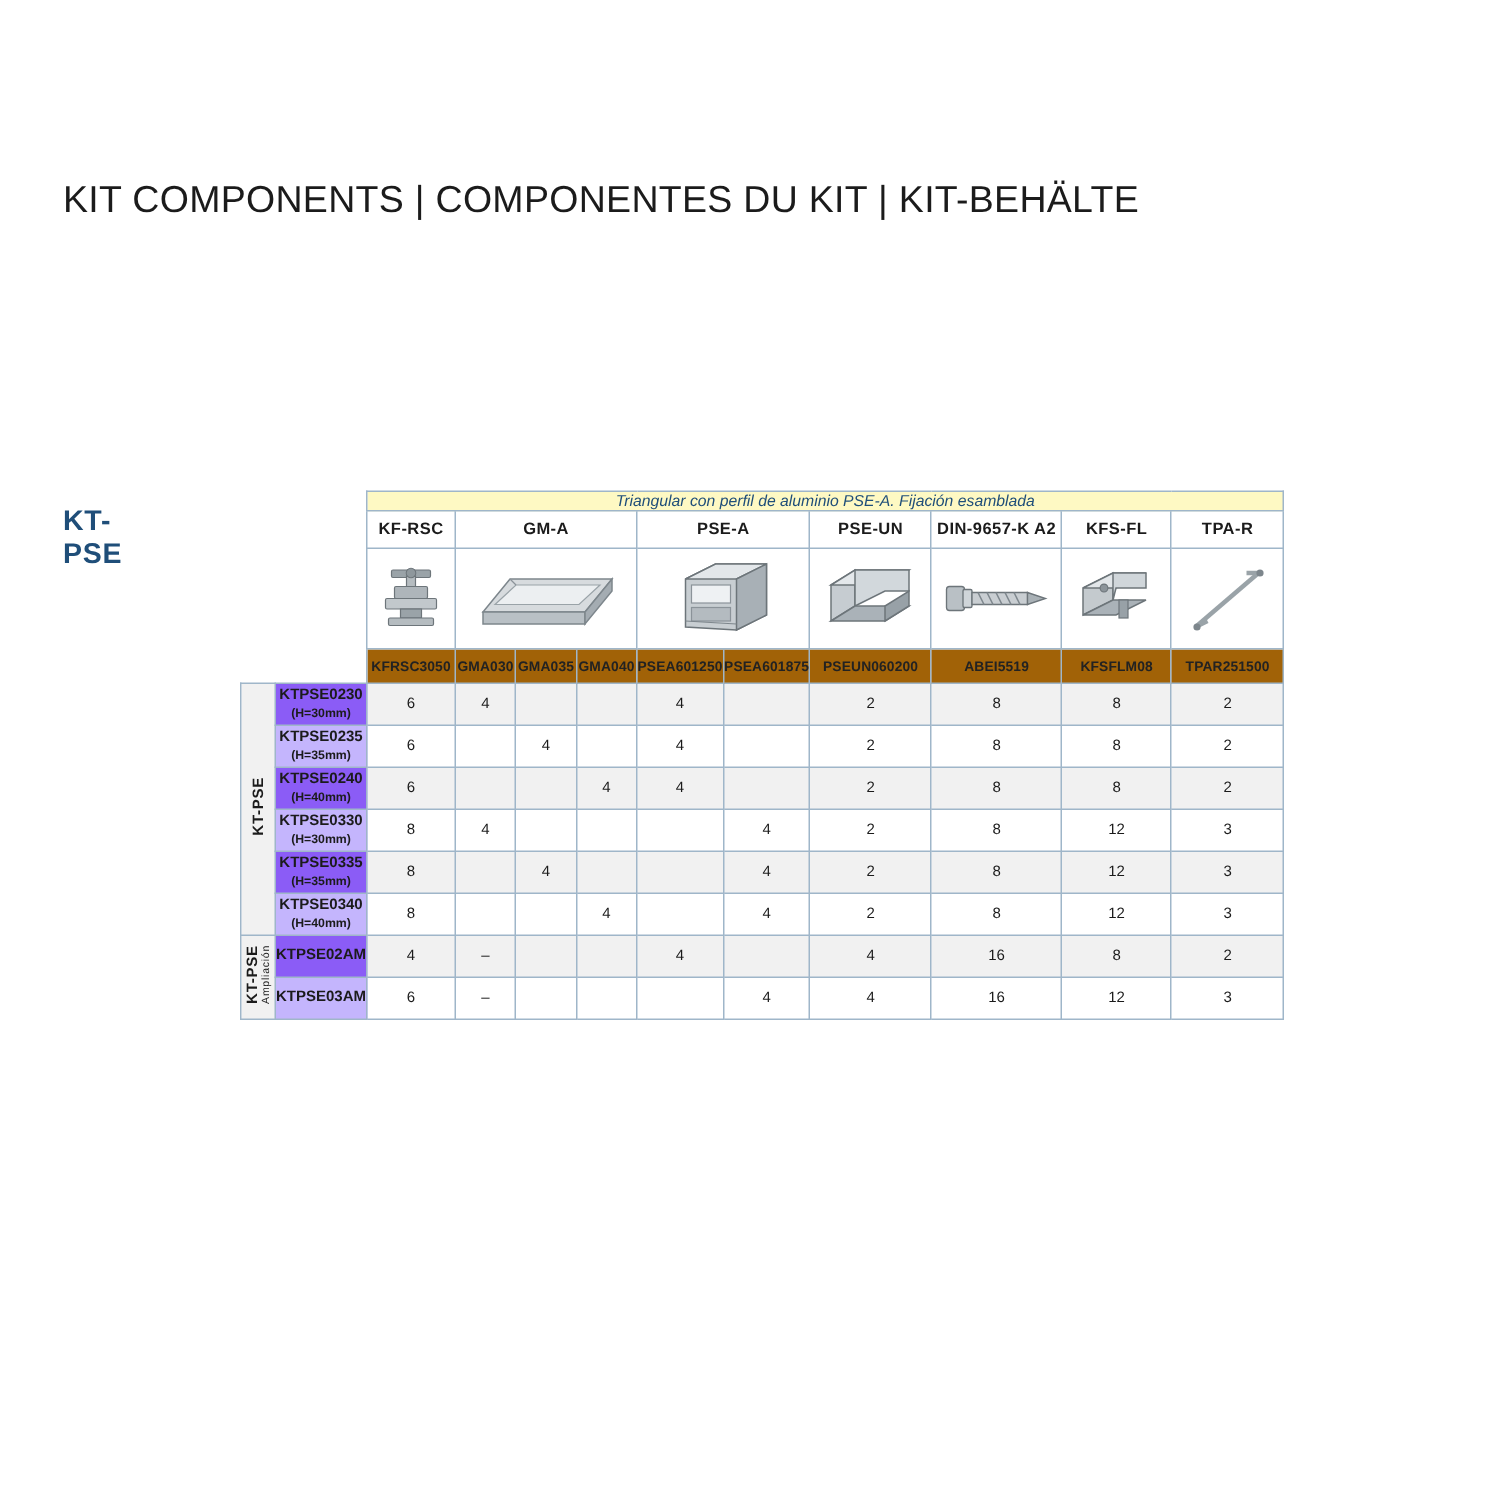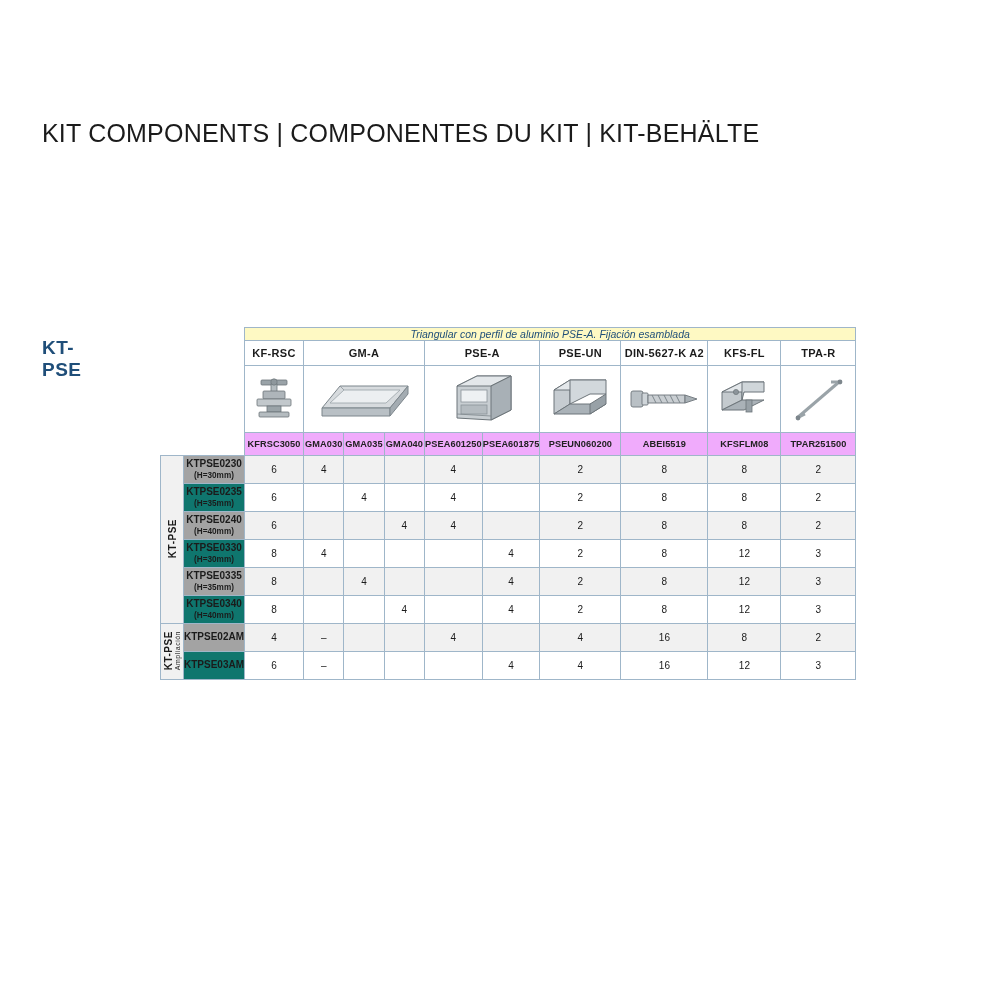--- a/index.html
+++ b/index.html
@@ -92,21 +92,21 @@
   }
   .imgrow td {
     height: 66px;
     background: #ffffff;
     padding: 2px;
   }
   .coderow td {
     height: 22px;
     font-size: 9.2px;
     font-weight: bold;
-    background: #f0abfc;
+    background: #a16207;
     letter-spacing: 0.1px;
   }
   .rowlabel {
     font-size: 8.6px;
     line-height: 1.25;
     font-weight: bold;
     color: #1b1b1b;
     padding: 3px 2px;
     width: 82px;
   }
@@ -117,24 +117,24 @@
   }
   .datarow td {
     height: 27px;
     font-size: 10px;
     color: #1b1b1b;
   }
   .datarow.alt td {
     background: #f1f1f1;
   }
   .datarow td.rowlabel {
-    background: #0f766e;
+    background: #c4b5fd;
   }
   .datarow.alt td.rowlabel {
-    background: #a3a3a3;
+    background: #8b5cf6;
   }
   .groupcell {
     width: 26px;
     background: #dfe7ee;
     color: #1f4e79;
     font-weight: bold;
     font-size: 10px;
     letter-spacing: 0.5px;
   }
   .vert {
@@ -191,21 +191,21 @@
         <td class="banner" colspan="10">Triangular con perfil de aluminio PSE-A. Fijación esamblada</td>
       </tr>
 
       <tr>
         <td style="border:none;background:#fff"></td>
         <td style="border:none;background:#fff"></td>
         <td class="colhead">KF-RSC</td>
         <td class="colhead" colspan="3">GM-A</td>
         <td class="colhead" colspan="2">PSE-A</td>
         <td class="colhead">PSE-UN</td>
-        <td class="colhead">DIN-5627-K A2</td>
+        <td class="colhead">DIN-9657-K A2</td>
         <td class="colhead">KFS-FL</td>
         <td class="colhead">TPA-R</td>
       </tr>
 
       <tr class="imgrow">
         <td style="border:none;background:#fff"></td>
         <td style="border:none;background:#fff"></td>
 
         <td>
           <div class="pic">

